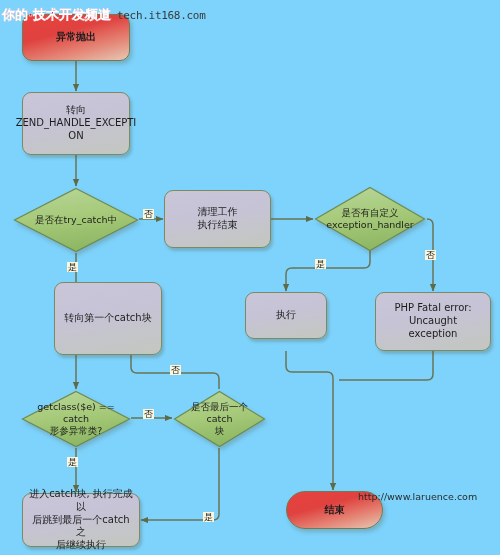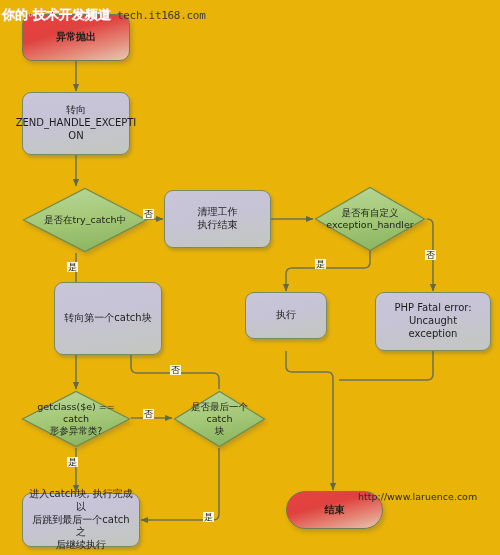--- a/index.html
+++ b/index.html
@@ -4,21 +4,21 @@
 <style>
   html, body {
     margin: 0;
     padding: 0;
     background: #ffffff;
   }
   #canvas {
     position: relative;
     width: 500px;
     height: 555px;
-    background: #eab308;
+    background: #7dd3fc;
     overflow: hidden;
     font-family: "Liberation Sans", "DejaVu Sans", sans-serif;
   }
 
   
   .watermark {
     position: absolute;
     top: 6px;
     left: 2px;
     display: flex;
@@ -178,21 +178,21 @@
       <span>转向</span><br>
       <span>ZEND_HANDLE_EXCEPTI</span><br>
       <span>ON</span>
     </span>
   </div>
 
   <div class="node term term-start" style="left:22px; top:14px; width:108px; height:47px;">
     <span class="txt">异常抛出</span>
   </div>
 
-  <div class="node dec" style="left:21px; top:186px; width:128px; height:68px;">
+  <div class="node dec" style="left:12px; top:186px; width:128px; height:68px;">
     <svg class="shape" viewBox="0 0 128 68" preserveAspectRatio="none">
       <defs>
         <linearGradient id="gD1" x1="0" y1="0" x2="0.25" y2="1">
           <stop offset="0%" stop-color="#b9d79a"></stop>
             <stop offset="55%" stop-color="#a5c978"></stop>
             <stop offset="100%" stop-color="#8fb865"></stop>
         </linearGradient>
       </defs>
       <path d="M64,2.5 L125.5,34 L64,65.5 L2.5,34 Z" fill="url(#gD1)" stroke="#6f8a4e" stroke-width="1.2" style="filter:drop-shadow(2px 3px 2px rgba(90,95,80,0.3))"></path>
     </svg>

